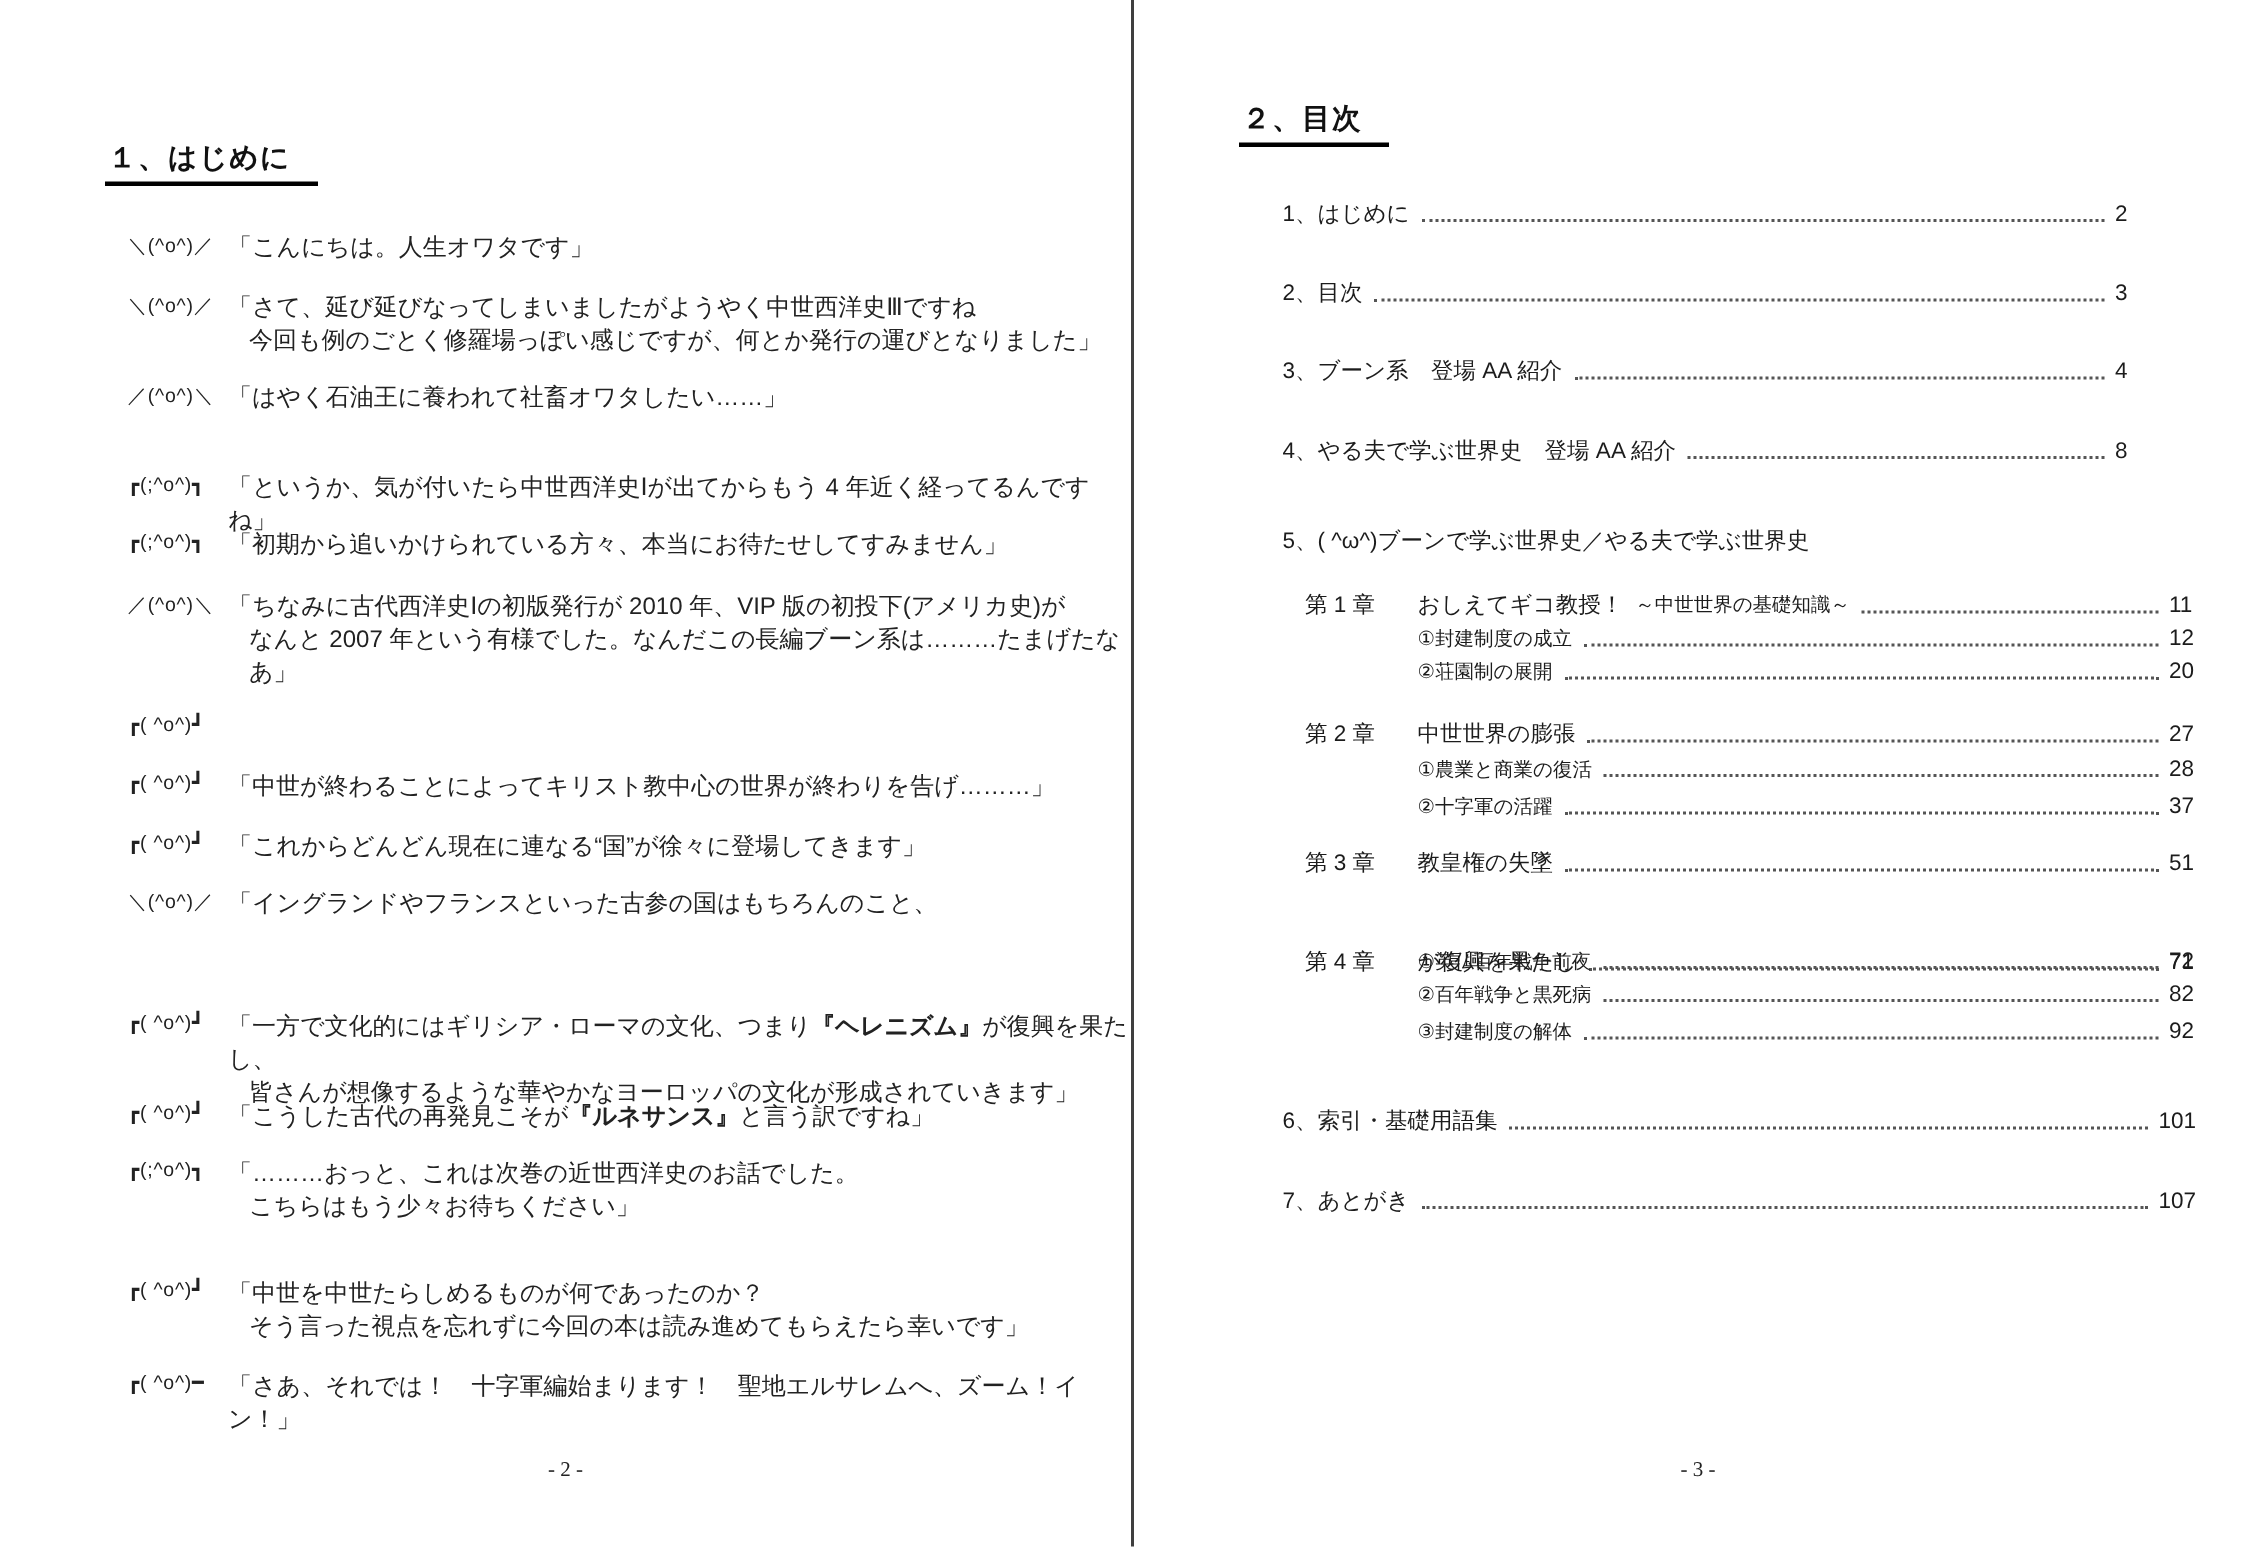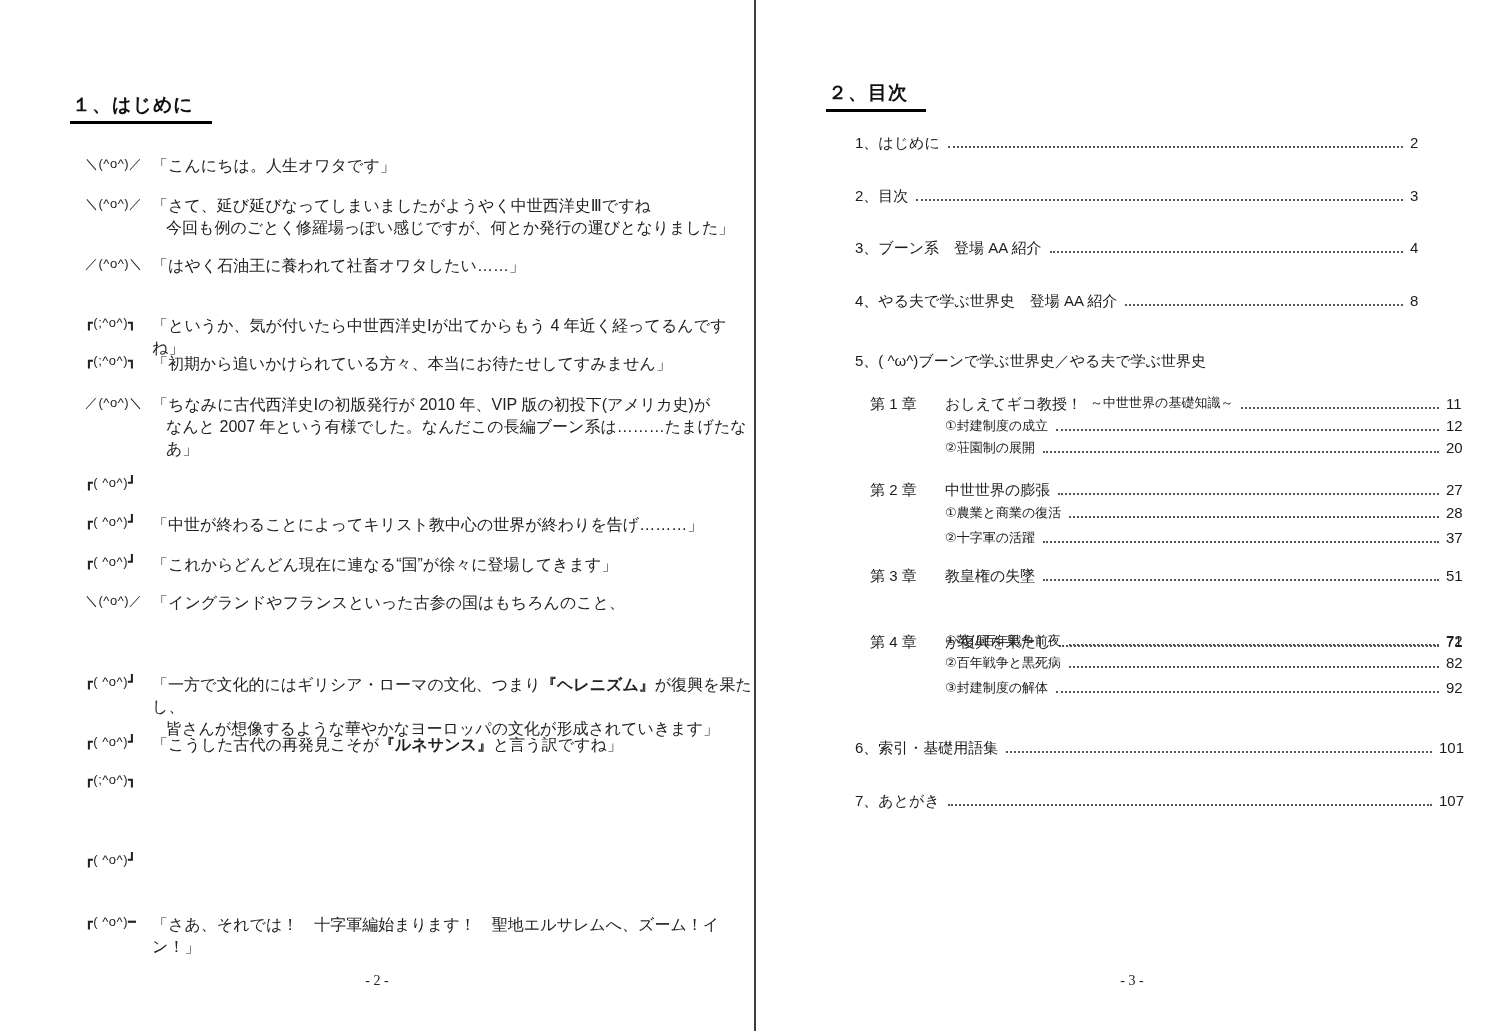--- a/index.html
+++ b/index.html
@@ -11,21 +11,21 @@
   .divider{position:absolute;left:754px;top:0;width:2px;height:1031px;background:#3f3f3f;}
   .page{position:absolute;top:0;height:1031px;}
   .page-left{left:0;width:754px;}
   .page-right{left:756px;width:752px;}
 
   .sec-title{
     position:absolute;display:inline-block;font-size:19px;font-weight:bold;
     border-bottom:3px solid #000;padding:0 18px 3px 2px;letter-spacing:1px;color:#111;
   }
   .l-title{left:70px;top:92px;}
-  .r-title{left:70px;top:80px;}
+  .r-title{left:70px;top:66px;}
 
   
   .drow{position:absolute;left:85px;display:flex;align-items:flex-start;}
   .emote{width:67px;flex:none;font-size:13px;white-space:pre;color:#222;letter-spacing:0.5px;}
   .dtext{font-size:16px;line-height:22px;color:#222;}
   .dtext .cont{padding-left:14px;}
   .b{font-weight:bold;}
 
   
   .toc-row{position:absolute;display:flex;align-items:flex-end;line-height:20px;}
@@ -131,25 +131,31 @@
 
   <div class="drow" style="top:734px">
     <span class="emote">┏( ^o^)┛</span>
     <div class="dtext">
       <div><span>「こうした古代の再発見こそが</span><span class="b">『ルネサンス』</span><span>と言う訳ですね」</span></div>
     </div>
   </div>
 
   <div class="drow" style="top:772px">
     <span class="emote">┏(;^o^)┓</span>
+    <div class="dtext">
+      <div>「………おっと、これは次巻の近世西洋史のお話でした。</div>
+      <div class="cont">こちらはもう少々お待ちください」</div>
+    </div>
   </div>
 
   <div class="drow" style="top:852px">
     <span class="emote">┏( ^o^)┛</span>
     <div class="dtext">
+      <div>「中世を中世たらしめるものが何であったのか？</div>
+      <div class="cont">そう言った視点を忘れずに今回の本は読み進めてもらえたら幸いです」</div>
     </div>
   </div>
 
   <div class="drow" style="top:914px">
     <span class="emote">┏( ^o^)━</span>
     <div class="dtext">
       <div>「さあ、それでは！　十字軍編始まります！　聖地エルサレムへ、ズーム！イン！」</div>
     </div>
   </div>
 

